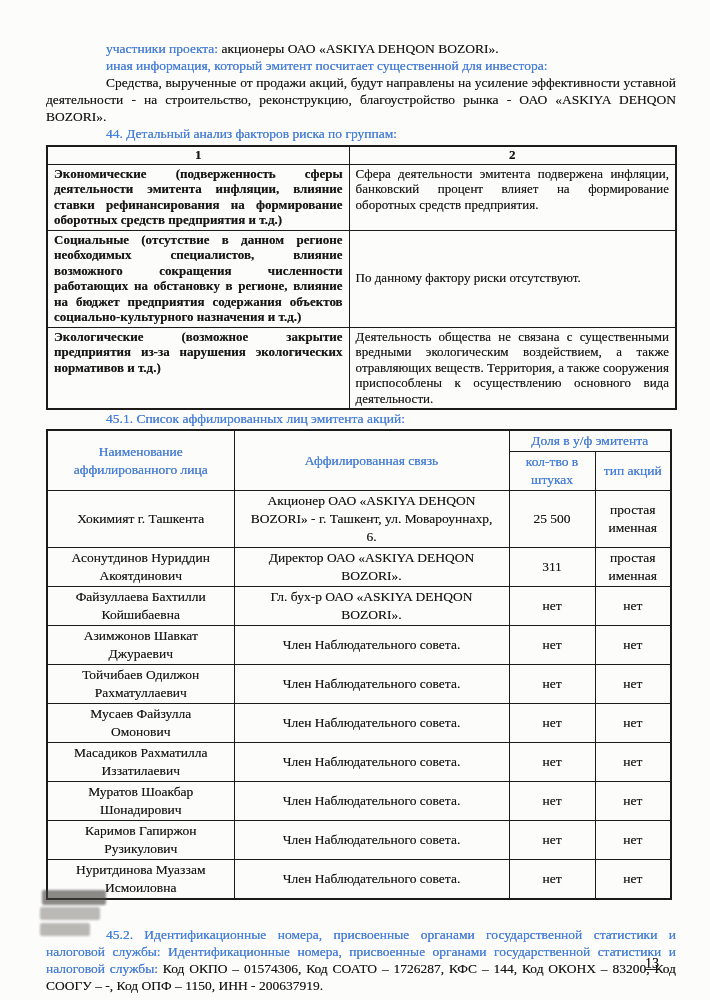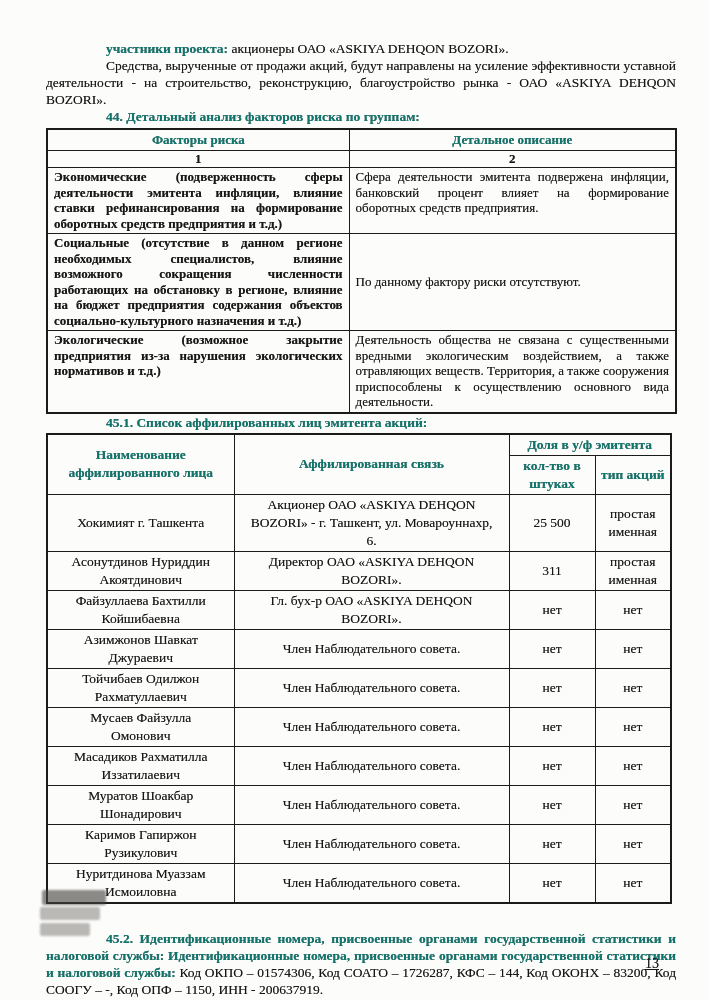--- a/index.html
+++ b/index.html
@@ -12,21 +12,21 @@
     font-family:"Liberation Serif","DejaVu Serif",serif;
     color:#181715;
     font-size:13.5px;
     line-height:17px;
     text-shadow:0 0 0.4px rgba(20,20,20,.55);
     overflow:hidden;
   }
   p { margin:0; }
   .ind { text-indent:60px; }
   .just { text-align:justify; }
-  b, th, .bold { font-weight:bold; color:#0f766e; }
+  b, th, .bold { font-weight:normal; color:#3b82f6; }
 
   
   table { border-collapse:collapse; }
   .t44 {
     width:631px; margin-top:3px;
     border:2px solid #1c1b19;
     font-size:13px; line-height:15.5px;
   }
   .t44 th, .t44 td {
     border:1px solid #1c1b19;
@@ -73,34 +73,31 @@
   .sm1 { left:42px; top:890px; width:64px; height:15px; background:rgba(70,68,64,.62); }
   .sm2 { left:40px; top:907px; width:60px; height:13px; background:rgba(120,117,112,.5); }
   .sm3 { left:40px; top:923px; width:50px; height:13px; background:rgba(130,127,122,.55); }
 </style>
 </head>
 <body>
 
 <div class="page">
 
   <p class="ind"><b>участники проекта:</b><span> акционеры ОАО «ASKIYA DEHQON BOZORI».</span></p>
+  <p class="ind"><b>иная информация, который эмитент посчитает существенной для инвестора:</b></p>
   <p class="ind just">Средства, вырученные от продажи акций, будут направлены на усиление эффективности уставной деятельности - на строительство, реконструкцию, благоустройство рынка - ОАО «ASKIYA DEHQON BOZORI».</p>
 
   <p class="ind bold">44. Детальный анализ факторов риска по группам:</p>
 
   <table class="t44">
     <colgroup>
         <col style="width:303px">
         <col style="width:328px">
       </colgroup>
     <tbody>
-        <tr>
-      <th>Факторы риска</th>
-      <th>Детальное описание</th>
-    </tr>
     <tr class="numrow">
       <td>1</td>
       <td>2</td>
     </tr>
     <tr>
       <td class="factor">Экономические (подверженность сферы деятельности эмитента инфляции, влияние ставки рефинансирования на формирование оборотных средств предприятия и т.д.)</td>
       <td class="desc">Сфера деятельности эмитента подвержена инфляции, банковский процент влияет на формирование оборотных средств предприятия.</td>
     </tr>
     <tr>
       <td class="factor">Социальные (отсутствие в данном регионе необходимых специалистов, влияние возможного сокращения численности работающих на обстановку в регионе, влияние на бюджет предприятия содержания объектов социально-культурного назначения и т.д.)</td>

